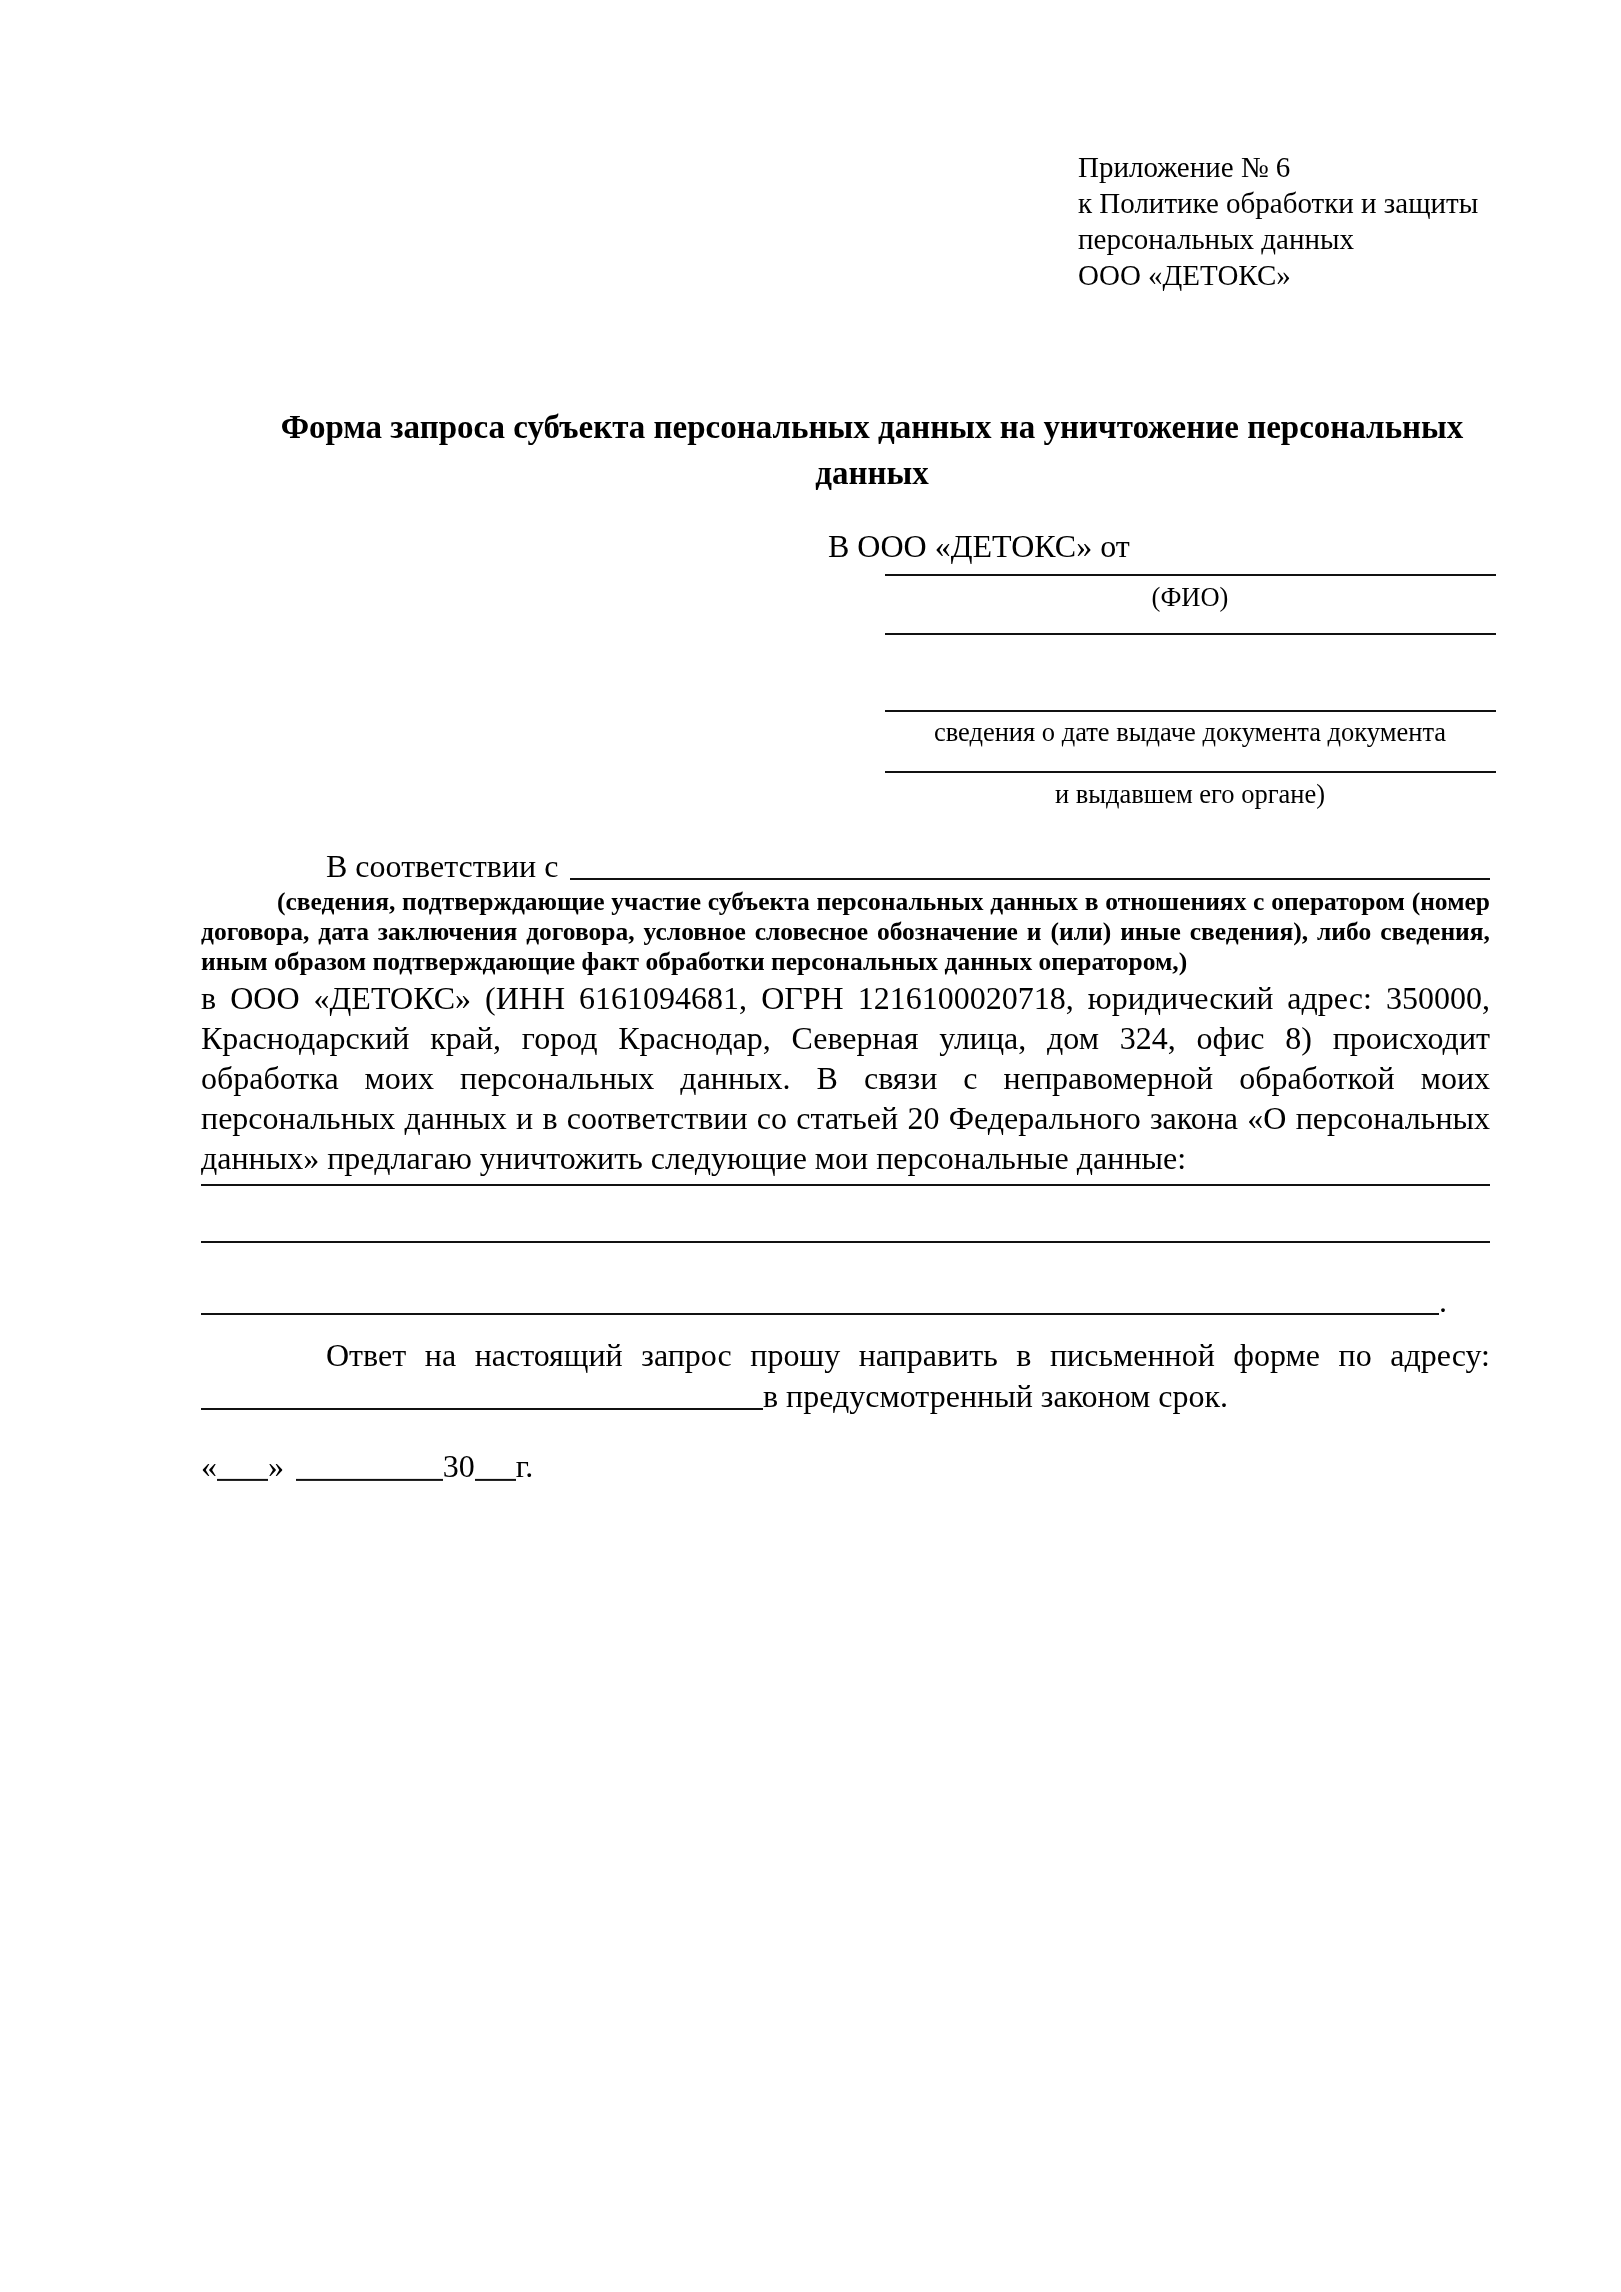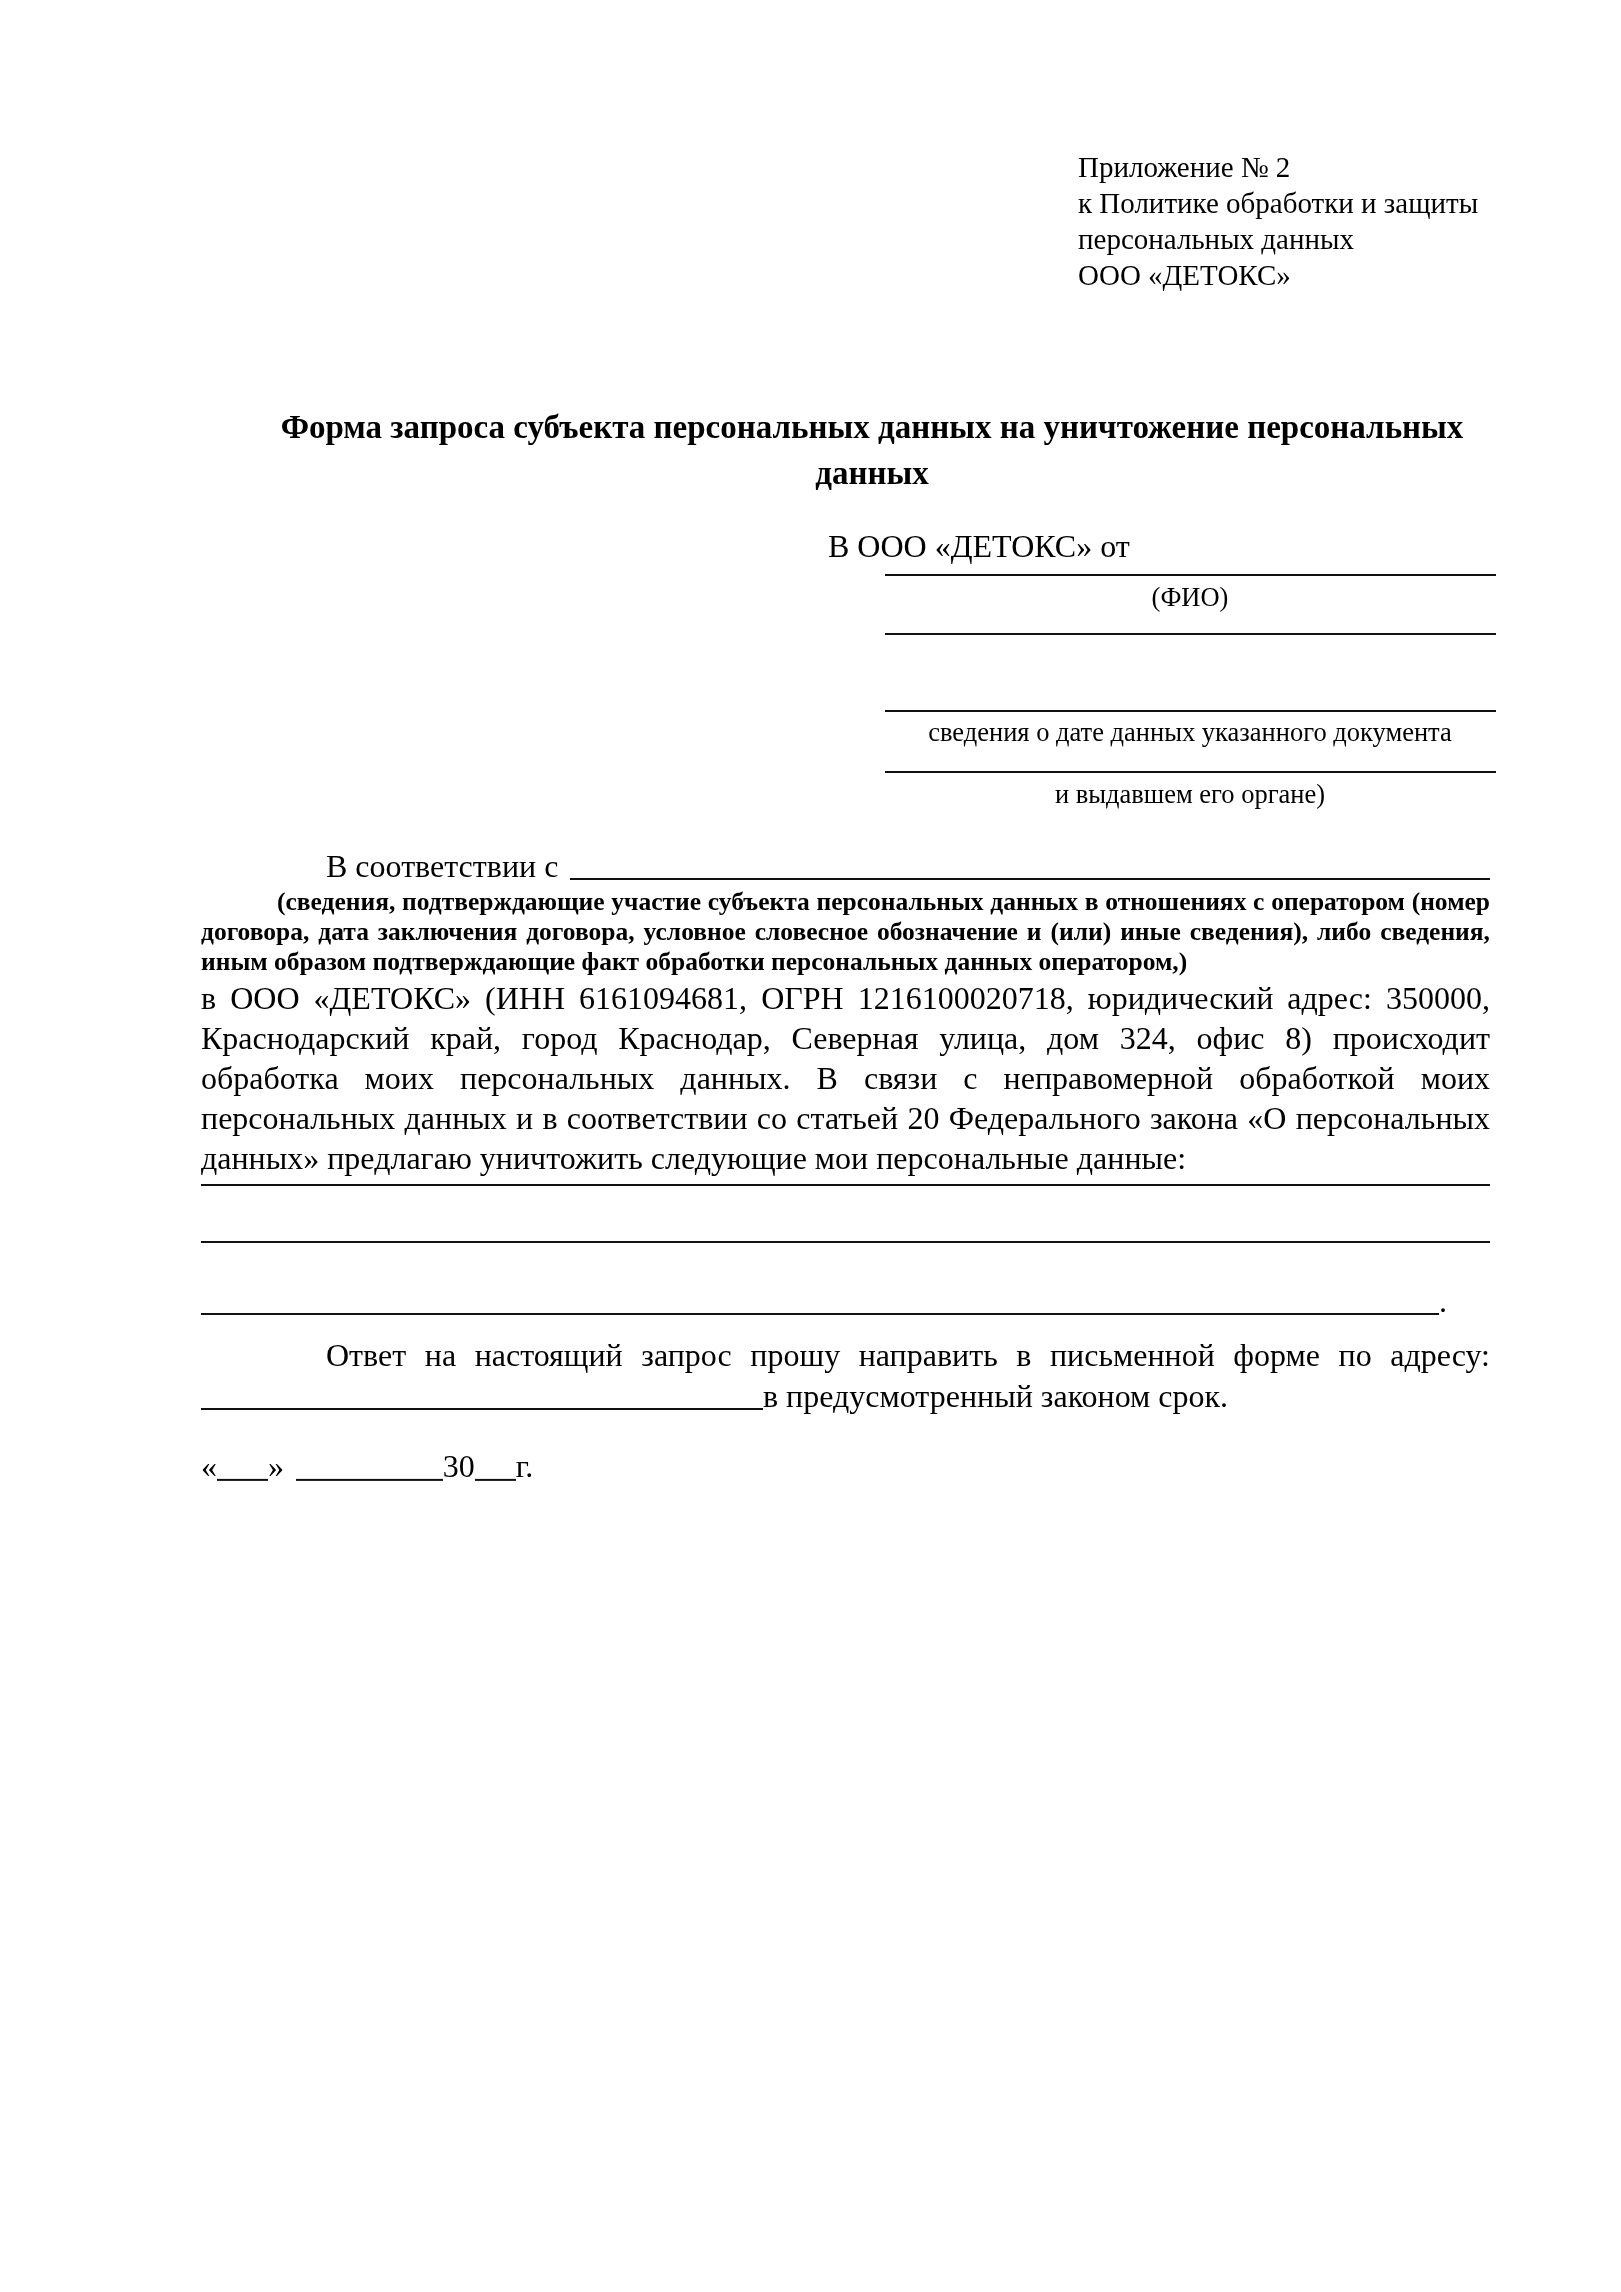--- a/index.html
+++ b/index.html
@@ -71,37 +71,37 @@
   .u-month{width:147px;margin-left:11.8px;}
   .u-year{width:41px;}
   .u-sig{width:412px;}
 </style>
 </head>
 <body>
 
 <div class="page">
 
   <div class="appendix">
-    <div>Приложение № 2</div>
+    <div>Приложение № 6</div>
     <div>к Политике обработки и защиты</div>
     <div>персональных данных</div>
     <div>ООО «ДЕТОКС»</div>
   </div>
 
   <div class="form-title">Форма запроса субъекта персональных данных на уничтожение персональных данных</div>
 
   <div class="to-line">В ООО «ДЕТОКС» от</div>
 
   <div class="rule field-rule" style="top:574px;"></div>
   <div class="field-caption" style="top:582px;">(ФИО)</div>
 
   <div class="rule field-rule" style="top:633px;"></div>
 
   <div class="rule field-rule" style="top:710px;"></div>
-  <div class="field-caption" style="top:717px;">сведения о дате данных указанного документа</div>
+  <div class="field-caption" style="top:717px;">сведения о дате выдаче документа документа</div>
 
   <div class="rule field-rule" style="top:771px;"></div>
   <div class="field-caption" style="top:779px;">и выдавшем его органе)</div>
 
   <div class="row" style="top:847px;">
     <span class="lbl indent">В соответствии с</span>
     <span style="width:11.8px;"></span>
     <span class="fill"></span>
   </div>
 

